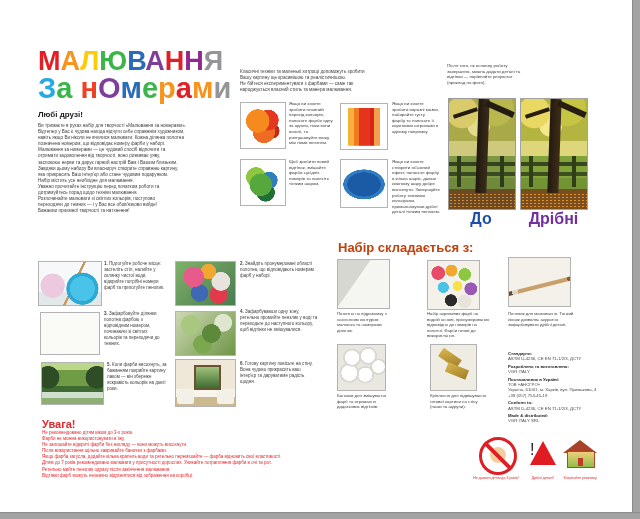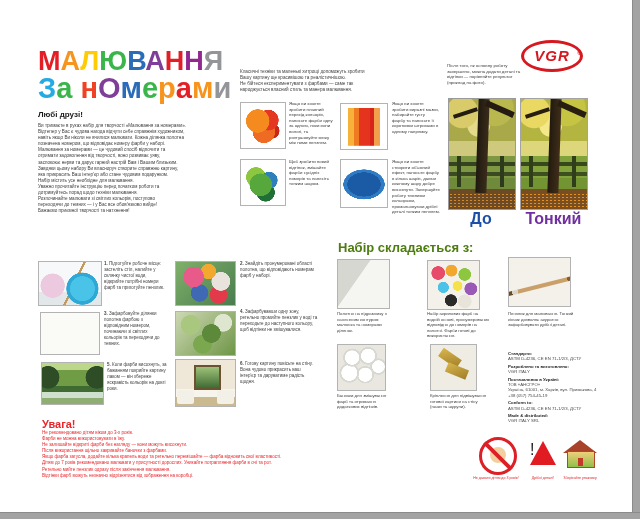--- a/index.html
+++ b/index.html
@@ -93,21 +93,21 @@
   .p5{background:
     radial-gradient(circle at 10% 35%, #2e4d26 0 18%, rgba(46,77,38,0) 19%),
     radial-gradient(circle at 90% 35%, #2e4d26 0 18%, rgba(46,77,38,0) 19%),
     linear-gradient(180deg,#bcd68a 0 18%, #6f9c45 18% 55%, #3f6b33 55% 70%, #cfe0cf 70% 85%, #8fae74 85%);}
   .p6{background:linear-gradient(180deg,#efe8d8 0 62%, #f7f4ec 62% 80%, #cbb98f 80%);}
   .p6 .art{position:absolute;left:30%;top:10%;width:40%;height:46%;
            background:linear-gradient(180deg,#9ec27a,#3f6b33);border:2px solid #6b5230;}
   .p6 .sofa{position:absolute;bottom:5%;width:28%;height:30%;background:#f3f0e8;border-radius:2px;}
   .p6 .sofa.l{left:2%;} .p6 .sofa.r{right:2%;}
   
-  .kit-h{left:338px;top:240px;font-size:13px;font-weight:bold;color:#4d7c0f;}
+  .kit-h{left:338px;top:240px;font-size:13px;font-weight:bold;color:#c2410c;}
   .kcap{position:absolute;font-size:4.3px;line-height:5.5px;color:#3f3f3f;}
   .kA{background:
     radial-gradient(#bdbdb6 0.5px, rgba(0,0,0,0) 0.6px) 0 0/4px 4px,
     linear-gradient(125deg,#d7d7d2 0 38%,#f5f5f1 39%);}
   .kB{background:
     radial-gradient(circle at 20% 25%, #e84a6a 0 12%, rgba(0,0,0,0) 13%),
     radial-gradient(circle at 46% 20%, #f2a72e 0 12%, rgba(0,0,0,0) 13%),
     radial-gradient(circle at 72% 28%, #8dc63f 0 12%, rgba(0,0,0,0) 13%),
     radial-gradient(circle at 30% 55%, #49c3e8 0 12%, rgba(0,0,0,0) 13%),
     radial-gradient(circle at 58% 52%, #f5e14a 0 12%, rgba(0,0,0,0) 13%),
@@ -185,24 +185,20 @@
 
   <div class="ph sw sw1" style="left:240px;top:102px;"></div>
   <div class="cap" style="left:289px;top:101px;width:46px;">Якщо ви хочете зробити плавний перехід кольорів, наносьте фарби одну за одною, поки вони вологі, та розтушовуйте межу між ними пензлем.</div>
   <div class="ph sw sw2" style="left:340px;top:103px;width:46px;"></div>
   <div class="cap" style="left:392px;top:101px;width:47px;">Якщо ви хочете зробити виразні мазки, набирайте густу фарбу та наносьте її короткими штрихами в одному напрямку.</div>
   <div class="ph sw sw3" style="left:240px;top:159px;"></div>
   <div class="cap" style="left:289px;top:159px;width:46px;">Щоб зробити новий відтінок, змішайте фарби сусідніх номерів та нанесіть тонким шаром.</div>
   <div class="ph sw sw4" style="left:340px;top:159px;width:46px;height:47px;"></div>
   <div class="cap" style="left:392px;top:159px;width:48px;">Якщо ви хочете створити об'ємний ефект, наносьте фарбу в кілька шарів, даючи кожному шару добре висохнути. Завершуйте роботу темними кольорами, промальовуючи дрібні деталі тонким пензлем.</div>
 
-  <div class="abs vgr">
-    <span>VGR</span>
-    <span class="reg">®</span>
-  </div>
 
   <div class="abs tree-cap pre">Після того, як основну роботу завершено, можна додати деталі та відтінки — порівняйте результат (приклад на фото).</div>
   <div class="abs ph photo-tree pt-t1">
     <div class="tz tz-sky"></div>
     <div class="tz tz-rail1"></div>
     <div class="tz tz-rail2"></div>
     <div class="tz tz-post1"></div>
     <div class="tz tz-post2"></div>
     <div class="tz tz-trunk"></div>
     <div class="tz tz-branch1"></div>
@@ -214,21 +210,21 @@
     <div class="tz tz-rail1"></div>
     <div class="tz tz-rail2"></div>
     <div class="tz tz-post1"></div>
     <div class="tz tz-post2"></div>
     <div class="tz tz-trunk"></div>
     <div class="tz tz-branch1"></div>
     <div class="tz tz-branch2"></div>
     <div class="tz tz-ground"></div>
   </div>
   <div class="abs lbl-ba lbl-do">До</div>
-  <div class="abs lbl-ba lbl-pi">Тонкий</div>
+  <div class="abs lbl-ba lbl-pi">Дрібні</div>
 
 
   <div class="ph stp-img p1" style="left:38px;top:261px;"></div>
   <div class="stp-txt" style="left:104px;top:261px;width:62px;"><span class="n">1.</span><span> Підготуйте робоче місце: застеліть стіл, налийте у склянку чистої води, відкрийте потрібні номери фарб та приготуйте пензлик.</span></div>
 
   <div class="ph stp-img r p2" style="left:175px;top:261px;"></div>
   <div class="stp-txt" style="left:240px;top:261px;width:78px;"><span class="n">2.</span><span> Знайдіть пронумеровані області полотна, що відповідають номерам фарб у наборі.</span></div>
 
   <div class="ph stp-img p3" style="left:40px;top:312px;width:58px;height:41px;"></div>
   <div class="stp-txt" style="left:104px;top:311px;width:62px;"><span class="n">3.</span><span> Зафарбовуйте ділянки полотна фарбою з відповідним номером, починаючи зі світлих кольорів та переходячи до темних.</span></div>

